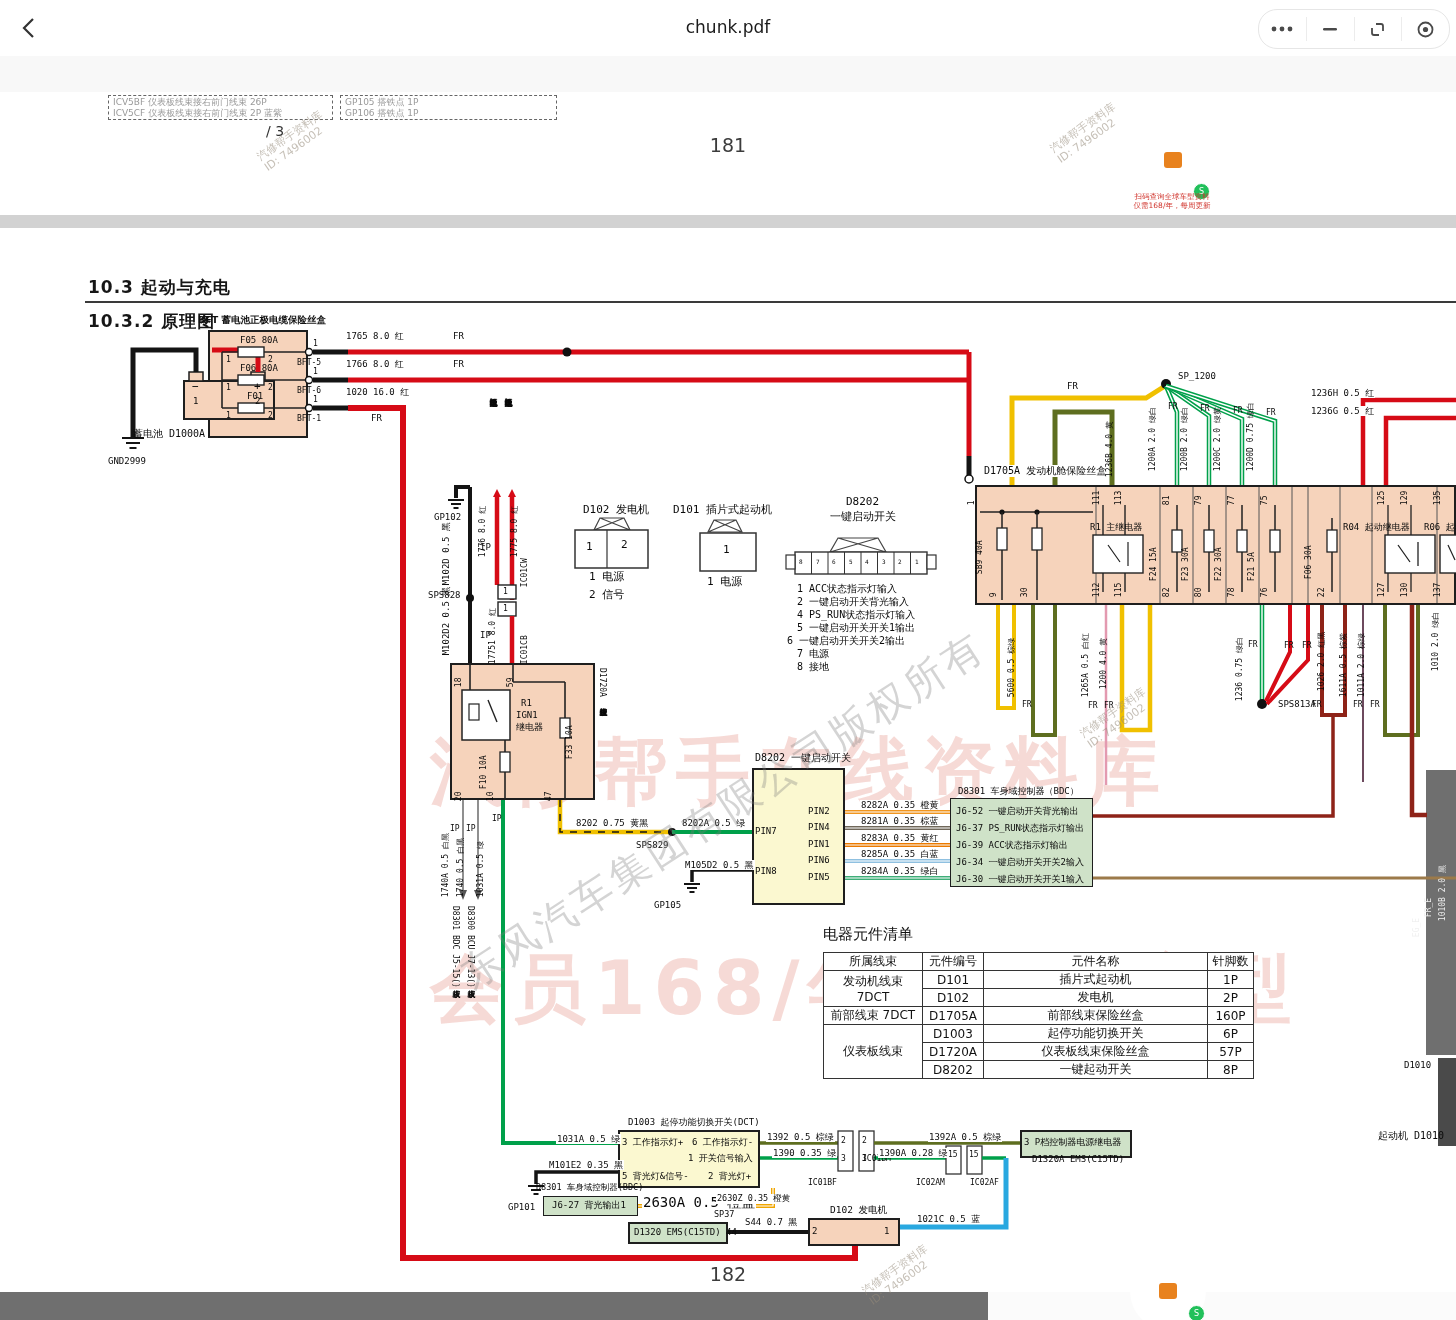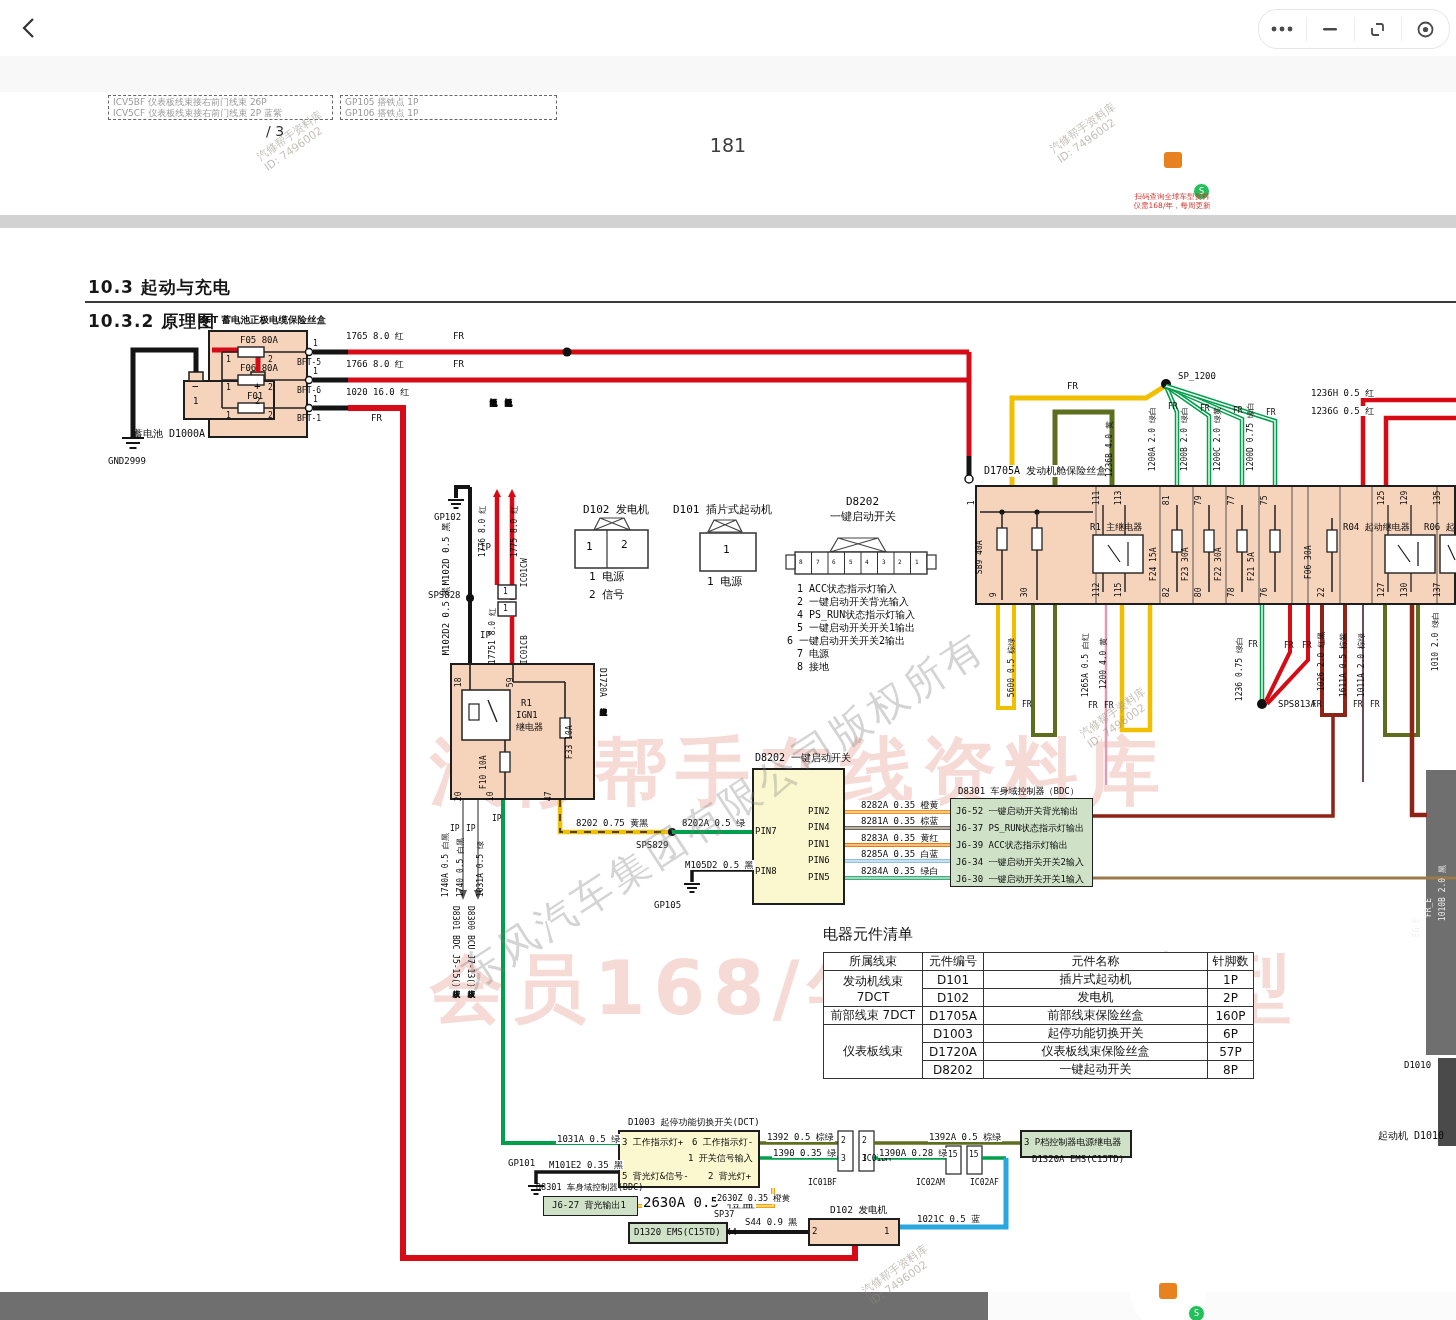--- a/index.html
+++ b/index.html
@@ -55,20 +55,21 @@
 </style>
 </head>
 <body>
 
 <div id="root">
 
   <div id="titlebar">
     <svg style="position:absolute;left:20px;top:16px" width="18" height="24" viewBox="0 0 18 24">
         <polyline points="13,3 4,12 13,21" fill="none" stroke="#333" stroke-width="2.2"></polyline>
       </svg>
+    <div id="title">chunk.pdf</div>
     <div id="winpill">
       <div class="wbtn">
           <svg width="22" height="8" viewBox="0 0 22 8">
             <circle cx="3" cy="4" r="2.4" fill="#4a4a4a"></circle>
             <circle cx="11" cy="4" r="2.4" fill="#4a4a4a"></circle>
             <circle cx="19" cy="4" r="2.4" fill="#4a4a4a"></circle>
           </svg>
         </div>
       <div class="wbtn">
           <svg width="14" height="4" viewBox="0 0 14 4">
@@ -613,33 +614,34 @@
   <div class="L s8" style="left:862px;top:1154px">IC01BM</div>
   <div class="L s9 bg" style="left:928px;top:1132px">1392A 0.5 棕绿</div>
   <div class="L s9 bg" style="left:878px;top:1148px">1390A 0.28 绿</div>
   <div class="L s8" style="left:948px;top:1150px">15</div>
   <div class="L s8" style="left:969px;top:1150px">15</div>
   <div class="L s8" style="left:916px;top:1178px">IC02AM</div>
   <div class="L s8" style="left:970px;top:1178px">IC02AF</div>
   <div class="L s9" style="left:1032px;top:1154px">D1320A EMS(C15TD)</div>
   <div class="L s9" style="left:1024px;top:1137px">3 P档控制器电源继电器</div>
   <div class="L s9 bg" style="left:548px;top:1160px">M101E2 0.35 黑</div>
-  <div class="L s9" style="left:508px;top:1158px">GP101</div>
+  <div class="L s9" style="left:508px;top:1202px">GP101</div>
   <div class="L" style="left:536px;top:1183px;font-size:8.5px">D8301 车身域控制器(BDC)</div>
   <div class="L s9" style="left:552px;top:1200px">J6-27 背光输出1</div>
   <div class="L bg" style="left:642px;top:1194px;font-size:14px">2630A 0.5 橙蓝</div>
   <div class="L bg" style="left:716px;top:1194px;font-size:8.5px">2630Z 0.35 橙黄</div>
   <div class="L" style="left:714px;top:1210px;font-size:8.5px">SP37</div>
   <div class="L s9" style="left:634px;top:1227px">D1320 EMS(C15TD) 44</div>
-  <div class="L s9 bg" style="left:744px;top:1217px">S44 0.9 黑</div>
+  <div class="L s9 bg" style="left:744px;top:1217px">S44 0.7 黑</div>
   <div class="L" style="left:830px;top:1205px;font-size:9.5px">D102 发电机</div>
   <div class="L s9" style="left:812px;top:1226px">2</div>
   <div class="L s9" style="left:884px;top:1226px">1</div>
   <div class="L s9 bg" style="left:916px;top:1214px">1021C 0.5 蓝</div>
 
+  <div class="pagenum" style="top:1263px">182</div>
 
   <div id="hscroll"></div>
   <div id="hthumb"></div>
   <div class="qr" style="left:1130px;top:1254px;width:76px;height:76px;z-index:40"></div>
   <div class="qrcenter" style="left:1159px;top:1283px;width:18px;height:16px;z-index:41"></div>
   <div class="qrbadge" style="left:1188px;top:1305px;width:15px;height:15px;z-index:41">S</div>
 
 </div>
 
 </body></html>

